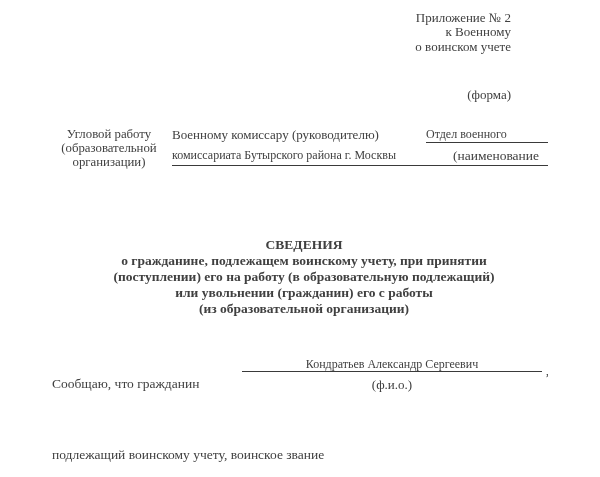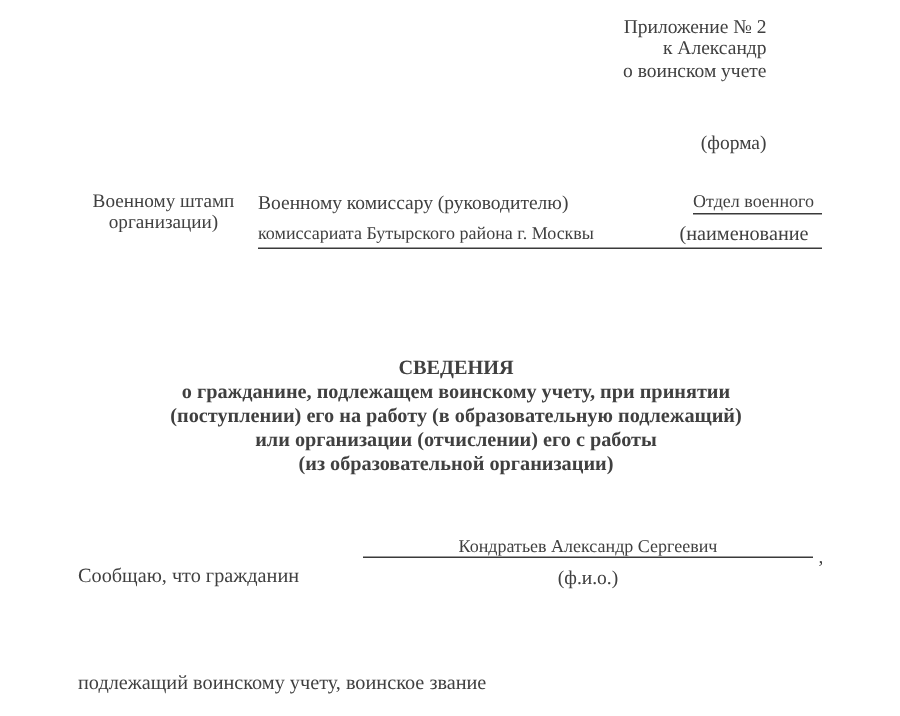--- a/index.html
+++ b/index.html
@@ -49,21 +49,20 @@
   }
   .addr-main {
     flex: 1;
     margin-left: 6px;
     font-size: 13px;
   }
   .addr-row1 {
     display: flex;
     height: 16.5px;
     line-height: 13px;
-    gap: 36px;
   }
   .addr-to { width: 254px; flex: none; padding-top: 2px; white-space: nowrap; }
   .fill-short {
     flex: 1;
     text-align: left;
     font-size: 12px;
     padding-top: 2px;
     border-bottom: 1.5px solid #3a3a3a;
     white-space: nowrap;
   }
@@ -141,48 +140,49 @@
     white-space: nowrap;
   }
 </style>
 </head>
 <body>
 
 <div class="page">
 
   <div class="appendix">
     <div>Приложение № 2</div>
-    <div>к Александр</div>
+    <div>к Военному</div>
     <div>о воинском учете</div>
   </div>
 
   <div class="form-label">(форма)</div>
 
   <div class="addressee">
     <div class="stamp">
-      <div>Военному штамп</div>
+      <div>Угловой работу</div>
+      <div>(образовательной</div>
       <div>организации)</div>
     </div>
     <div class="addr-main">
       <div class="addr-row1">
         <div class="addr-to">Военному комиссару (руководителю)</div>
         <div class="fill-short">Отдел военного</div>
       </div>
       <div class="addr-row2">
         <div class="fill-left">комиссариата Бутырского района г. Москвы</div>
         <div class="cap-1">(наименование</div>
       </div>
     </div>
   </div>
 
   <div class="doc-title">
     <div>СВЕДЕНИЯ</div>
     <div>о гражданине, подлежащем воинскому учету, при принятии</div>
     <div>(поступлении) его на работу (в образовательную подлежащий)</div>
-    <div>или организации (отчислении) его с работы</div>
+    <div>или увольнении (гражданин) его с работы</div>
     <div>(из образовательной организации)</div>
   </div>
 
   <div class="fio-row">
     <span class="fio-label">Сообщаю, что гражданин</span>
     <div class="fio-fill">
       <div class="fill-value">Кондратьев Александр Сергеевич</div>
       <div class="fill-caption">(ф.и.о.)</div>
     </div>
     <span class="comma">,</span>

